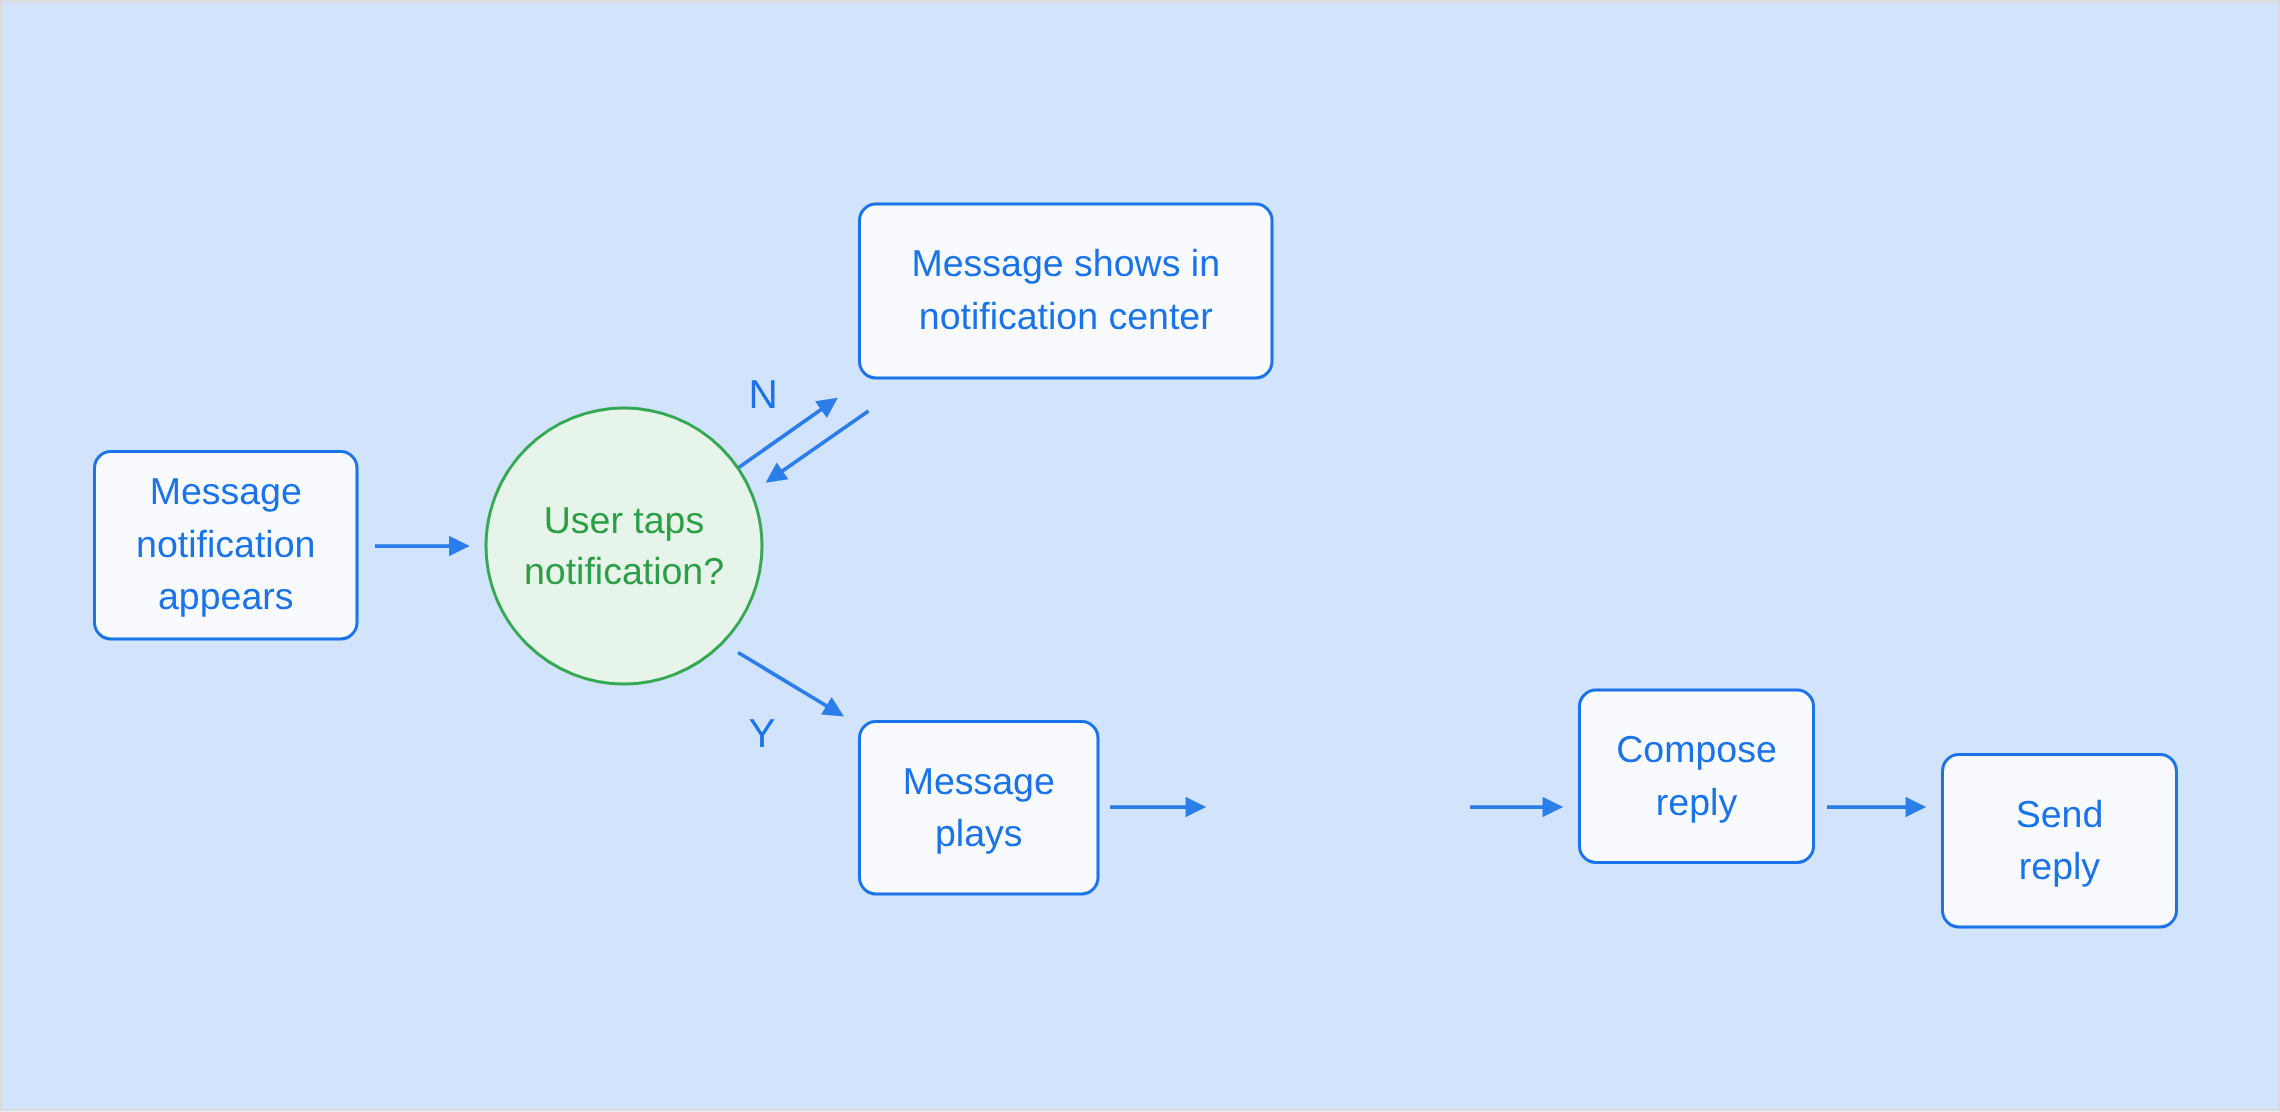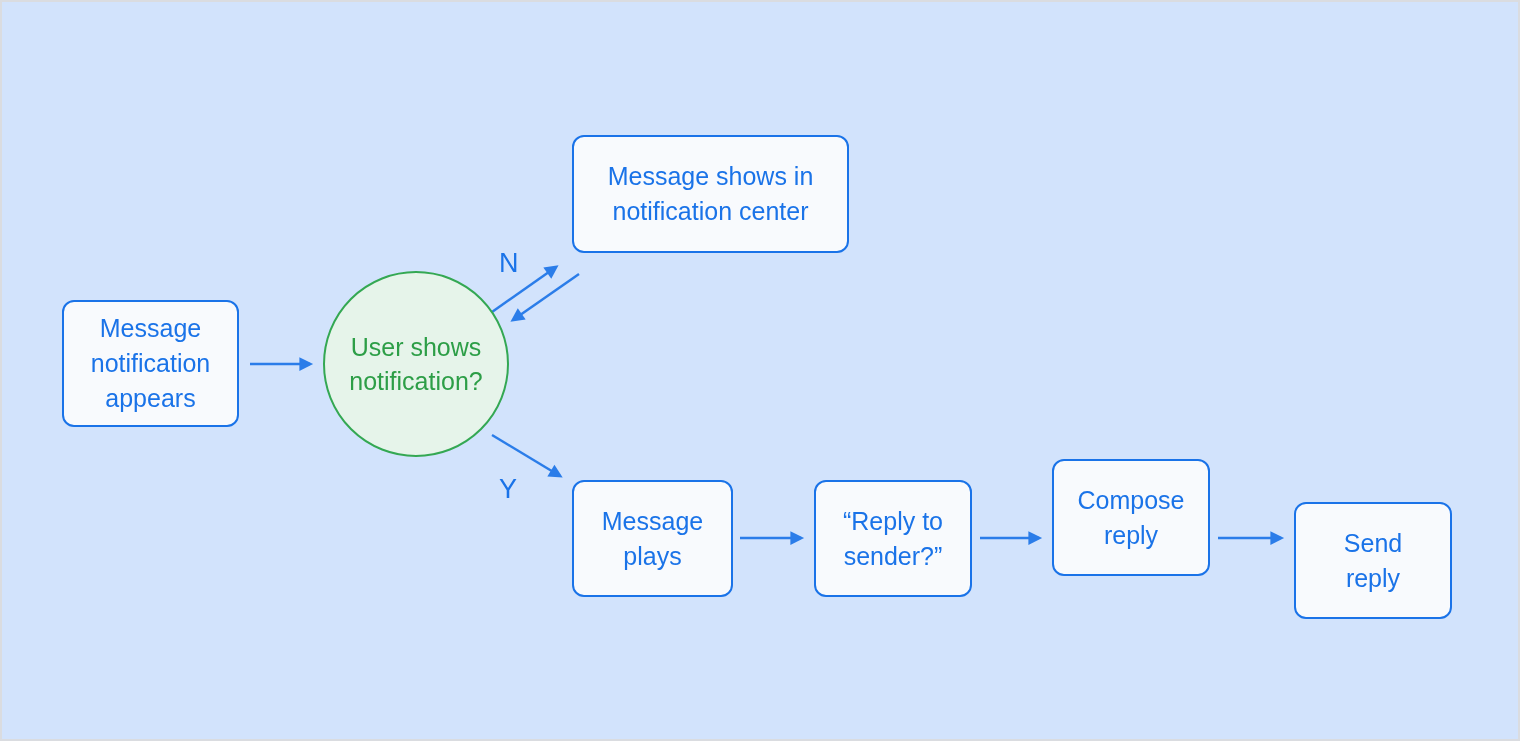--- a/index.html
+++ b/index.html
@@ -77,31 +77,29 @@
     <path class="connector" d="M490,433 L558,474" marker-end="url(#ah)"></path>
     <path class="connector" d="M738,536 H799" marker-end="url(#ah)"></path>
     <path class="connector" d="M978,536 H1037" marker-end="url(#ah)"></path>
     <path class="connector" d="M1216,536 H1279" marker-end="url(#ah)"></path>
   </svg>
 
   <div class="node box node-start">Message
 notification
 appears</div>
 
-  <div class="node circle node-decision">User shows
+  <div class="node circle node-decision">User taps
 notification?</div>
 
   <div class="node box node-no-outcome">Message shows in
 notification center</div>
 
   <div class="node box node-message-plays">Message
 plays</div>
 
-  <div class="node box node-reply-prompt">“Reply to
-sender?”</div>
 
   <div class="node box node-compose-reply">Compose
 reply</div>
 
   <div class="node box node-send-reply">Send
 reply</div>
 
   <div class="edge-label edge-label-n">N</div>
 
   <div class="edge-label edge-label-y">Y</div>

